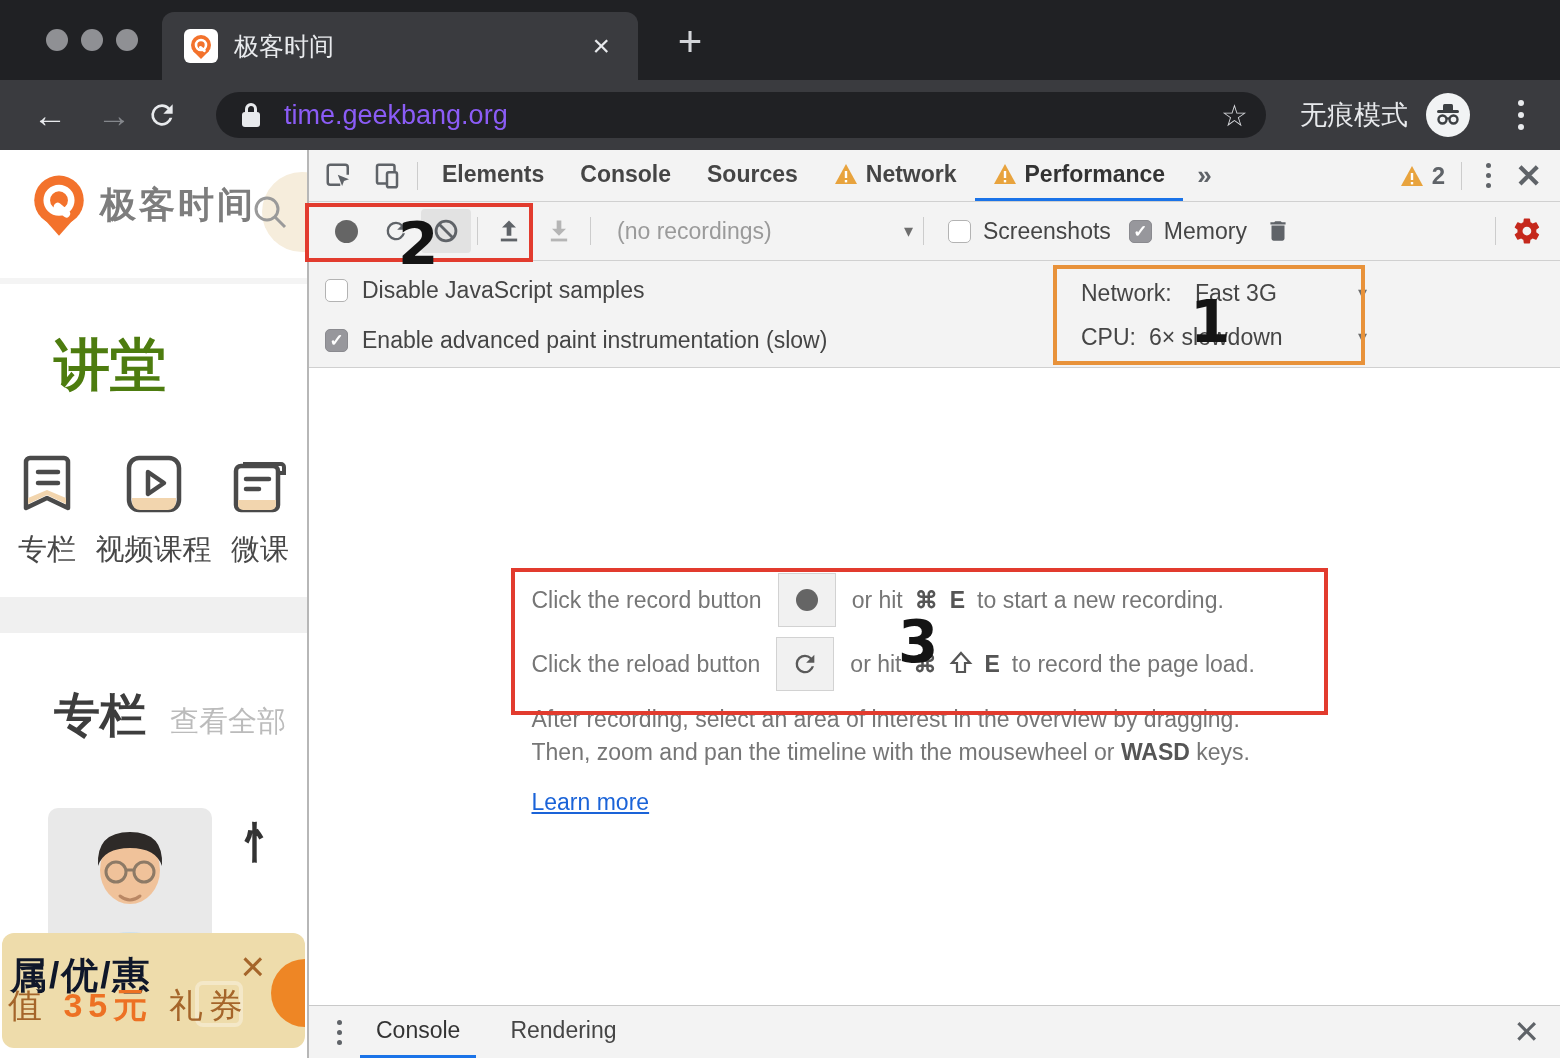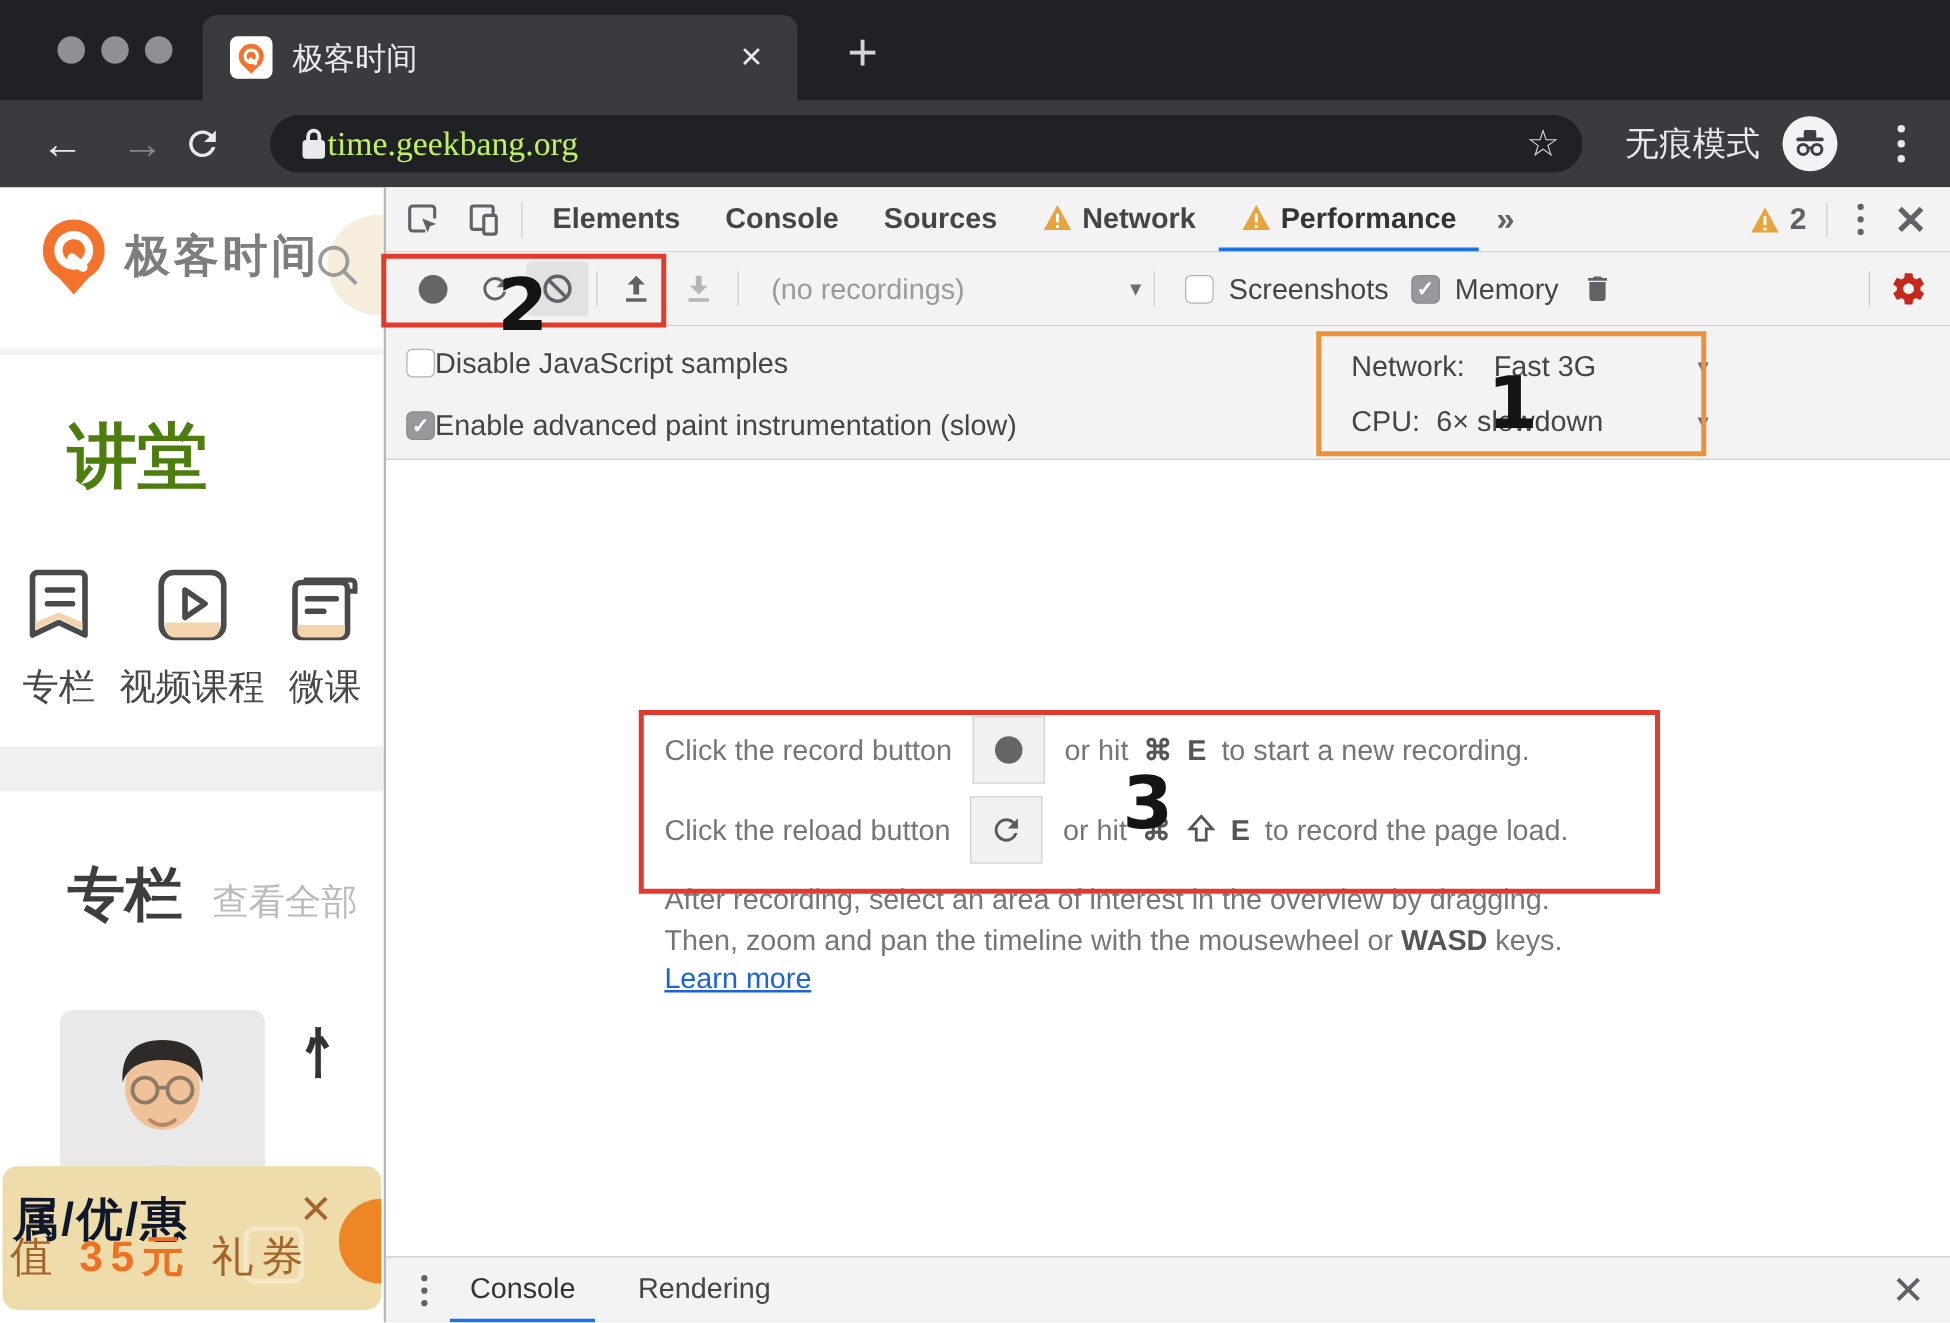--- a/index.html
+++ b/index.html
@@ -12,21 +12,21 @@
   .traffic span { width:22px; height:22px; border-radius:50%; background:#8f9094; }
   .btab { position:absolute; left:162px; top:12px; width:476px; height:68px; background:#3a3b3f; border-radius:12px 12px 0 0; display:flex; align-items:center; padding:0 22px; }
   .favicon { width:34px; height:34px; background:#fff; border-radius:6px; display:flex; align-items:center; justify-content:center; margin-right:16px; }
   .tab-title { color:#e8eaed; font-size:25px; flex:1; }
   .tab-close { color:#e8eaed; font-size:30px; line-height:1; padding:0 6px; }
   .newtab { position:absolute; left:662px; top:18px; color:#d3d5d9; font-size:42px; font-weight:300; width:56px; text-align:center; }
   .navbar { position:absolute; top:80px; left:0; width:100%; height:70px; background:#3a3b3f; display:flex; align-items:center; }
   .nav-ico { color:#e8eaed; font-size:34px; width:64px; text-align:center; }
   .nav-ico.dim { color:#84878c; }
   .omnibox { width:1050px; height:46px; background:#202124; border-radius:23px; display:flex; align-items:center; padding:0 18px 0 24px; margin-left:6px; }
-  .url-text { color:#bef264; font-size:27px; margin-left:0; flex:1;font-family:Liberation Serif, serif; }
+  .url-text { color:#8b5cf6; font-size:27px; margin-left:22px; flex:1; }
   .star { color:#d7d9dd; font-size:30px; }
   .incog-label { color:#e8eaed; font-size:27px; margin-left:34px; }
   .incog-badge { width:44px; height:44px; background:#f1f3f4; border-radius:50%; margin-left:18px; display:flex; align-items:center; justify-content:center; }
   .menu-dots { margin-left:34px; display:flex; flex-direction:column; gap:6px; padding:0 14px; }
   .menu-dots i { width:6px; height:6px; border-radius:50%; background:#e8eaed; }
 
   
   .content { position:absolute; top:150px; left:0; right:0; bottom:0; display:flex; }
   .page-panel { position:relative; width:307px; background:#fff; overflow:hidden; }
   .devtools { position:relative; flex:1; background:#fff; border-left:2px solid #b7b7b7; display:flex; flex-direction:column; }
@@ -74,36 +74,36 @@
   .tb-btn.bgd { background:#e2e2e2; border-radius:4px; }
   .tb-btn.dim { color:#b5b5b5; }
   .recordings { display:flex; align-items:center; width:312px; margin:0 4px; color:#9a9a9a; font-size:23px; padding-left:16px; }
   .recordings .caret { margin-left:auto; color:#6e6e6e; font-size:18px; }
   .cb-group { display:flex; align-items:center; gap:12px; margin-left:18px; font-size:23px; color:#454545; }
   .mcb { width:23px; height:23px; border-radius:5px; background:#fff; border:1px solid #b3b3b3; display:flex; align-items:center; justify-content:center; }
   .mcb.on { background:#97979c; border-color:#8a8a8f; color:#fff; font-size:17px; font-weight:bold; }
   .gear-btn { color:#c5281c; }
 
   .dt-settings { position:relative; height:107px; background:#f3f3f3; border-bottom:1px solid #d0d0d0; }
-  .set-row { display:flex; align-items:center; font-size:23px; color:#454545; padding-left:16px; height:50px; }
+  .set-row { display:flex; align-items:center; gap:14px; font-size:23px; color:#454545; padding-left:16px; height:50px; }
   .set-row:first-child { margin-top:4px; }
   .netcpu { position:absolute; left:772px; top:10px; width:286px; font-size:23px; color:#454545; }
   .netcpu .row { display:flex; align-items:center; height:44px; }
   .netcpu .lab { width:114px; }
   .netcpu .caret { margin-left:auto; color:#6e6e6e; font-size:18px; }
   .netcpu .row.cpu .lab { width:68px; }
 
   .dt-main { flex:1; background:#fff; overflow:hidden; }
   .instructions { width:806px; margin:205px auto 0; color:#767676; font-size:23px; }
   .ins-line { display:flex; align-items:center; gap:12px; margin-bottom:10px; }
   .key-btn { width:58px; height:54px; background:#f1f1f1; border:1px solid #d2d2d2; display:flex; align-items:center; justify-content:center; color:#5a5a5a; margin:0 4px; }
   .key-btn .rec-dot { width:22px; height:22px; }
   .kbd { font-weight:bold; color:#555; }
   .after-text { margin-top:12px; line-height:33px; }
-  .learn { display:inline-block; margin-top:0; color:#1a63d8; text-decoration:underline; font-size:23px; }
+  .learn { display:inline-block; margin-top:20px; color:#1a63d8; text-decoration:underline; font-size:23px; }
 
   .dt-drawer { height:53px; background:#f3f3f3; border-top:1px solid #c9c9c9; display:flex; align-items:center; font-size:23px; color:#454545; }
   .drawer-tab { height:100%; display:flex; align-items:center; padding:0 16px; margin-right:18px; border-bottom:3px solid transparent; }
   .drawer-tab.sel { border-bottom-color:#1a73e8; color:#333; }
   .drawer-x { margin-left:auto; font-size:32px; color:#5f6368; padding:0 20px; }
 
   
   .ann { position:absolute; pointer-events:none; z-index:60; }
   .box { border-style:solid; }
   .box.red { border-color:#e23b2e; border-width:4px; }

